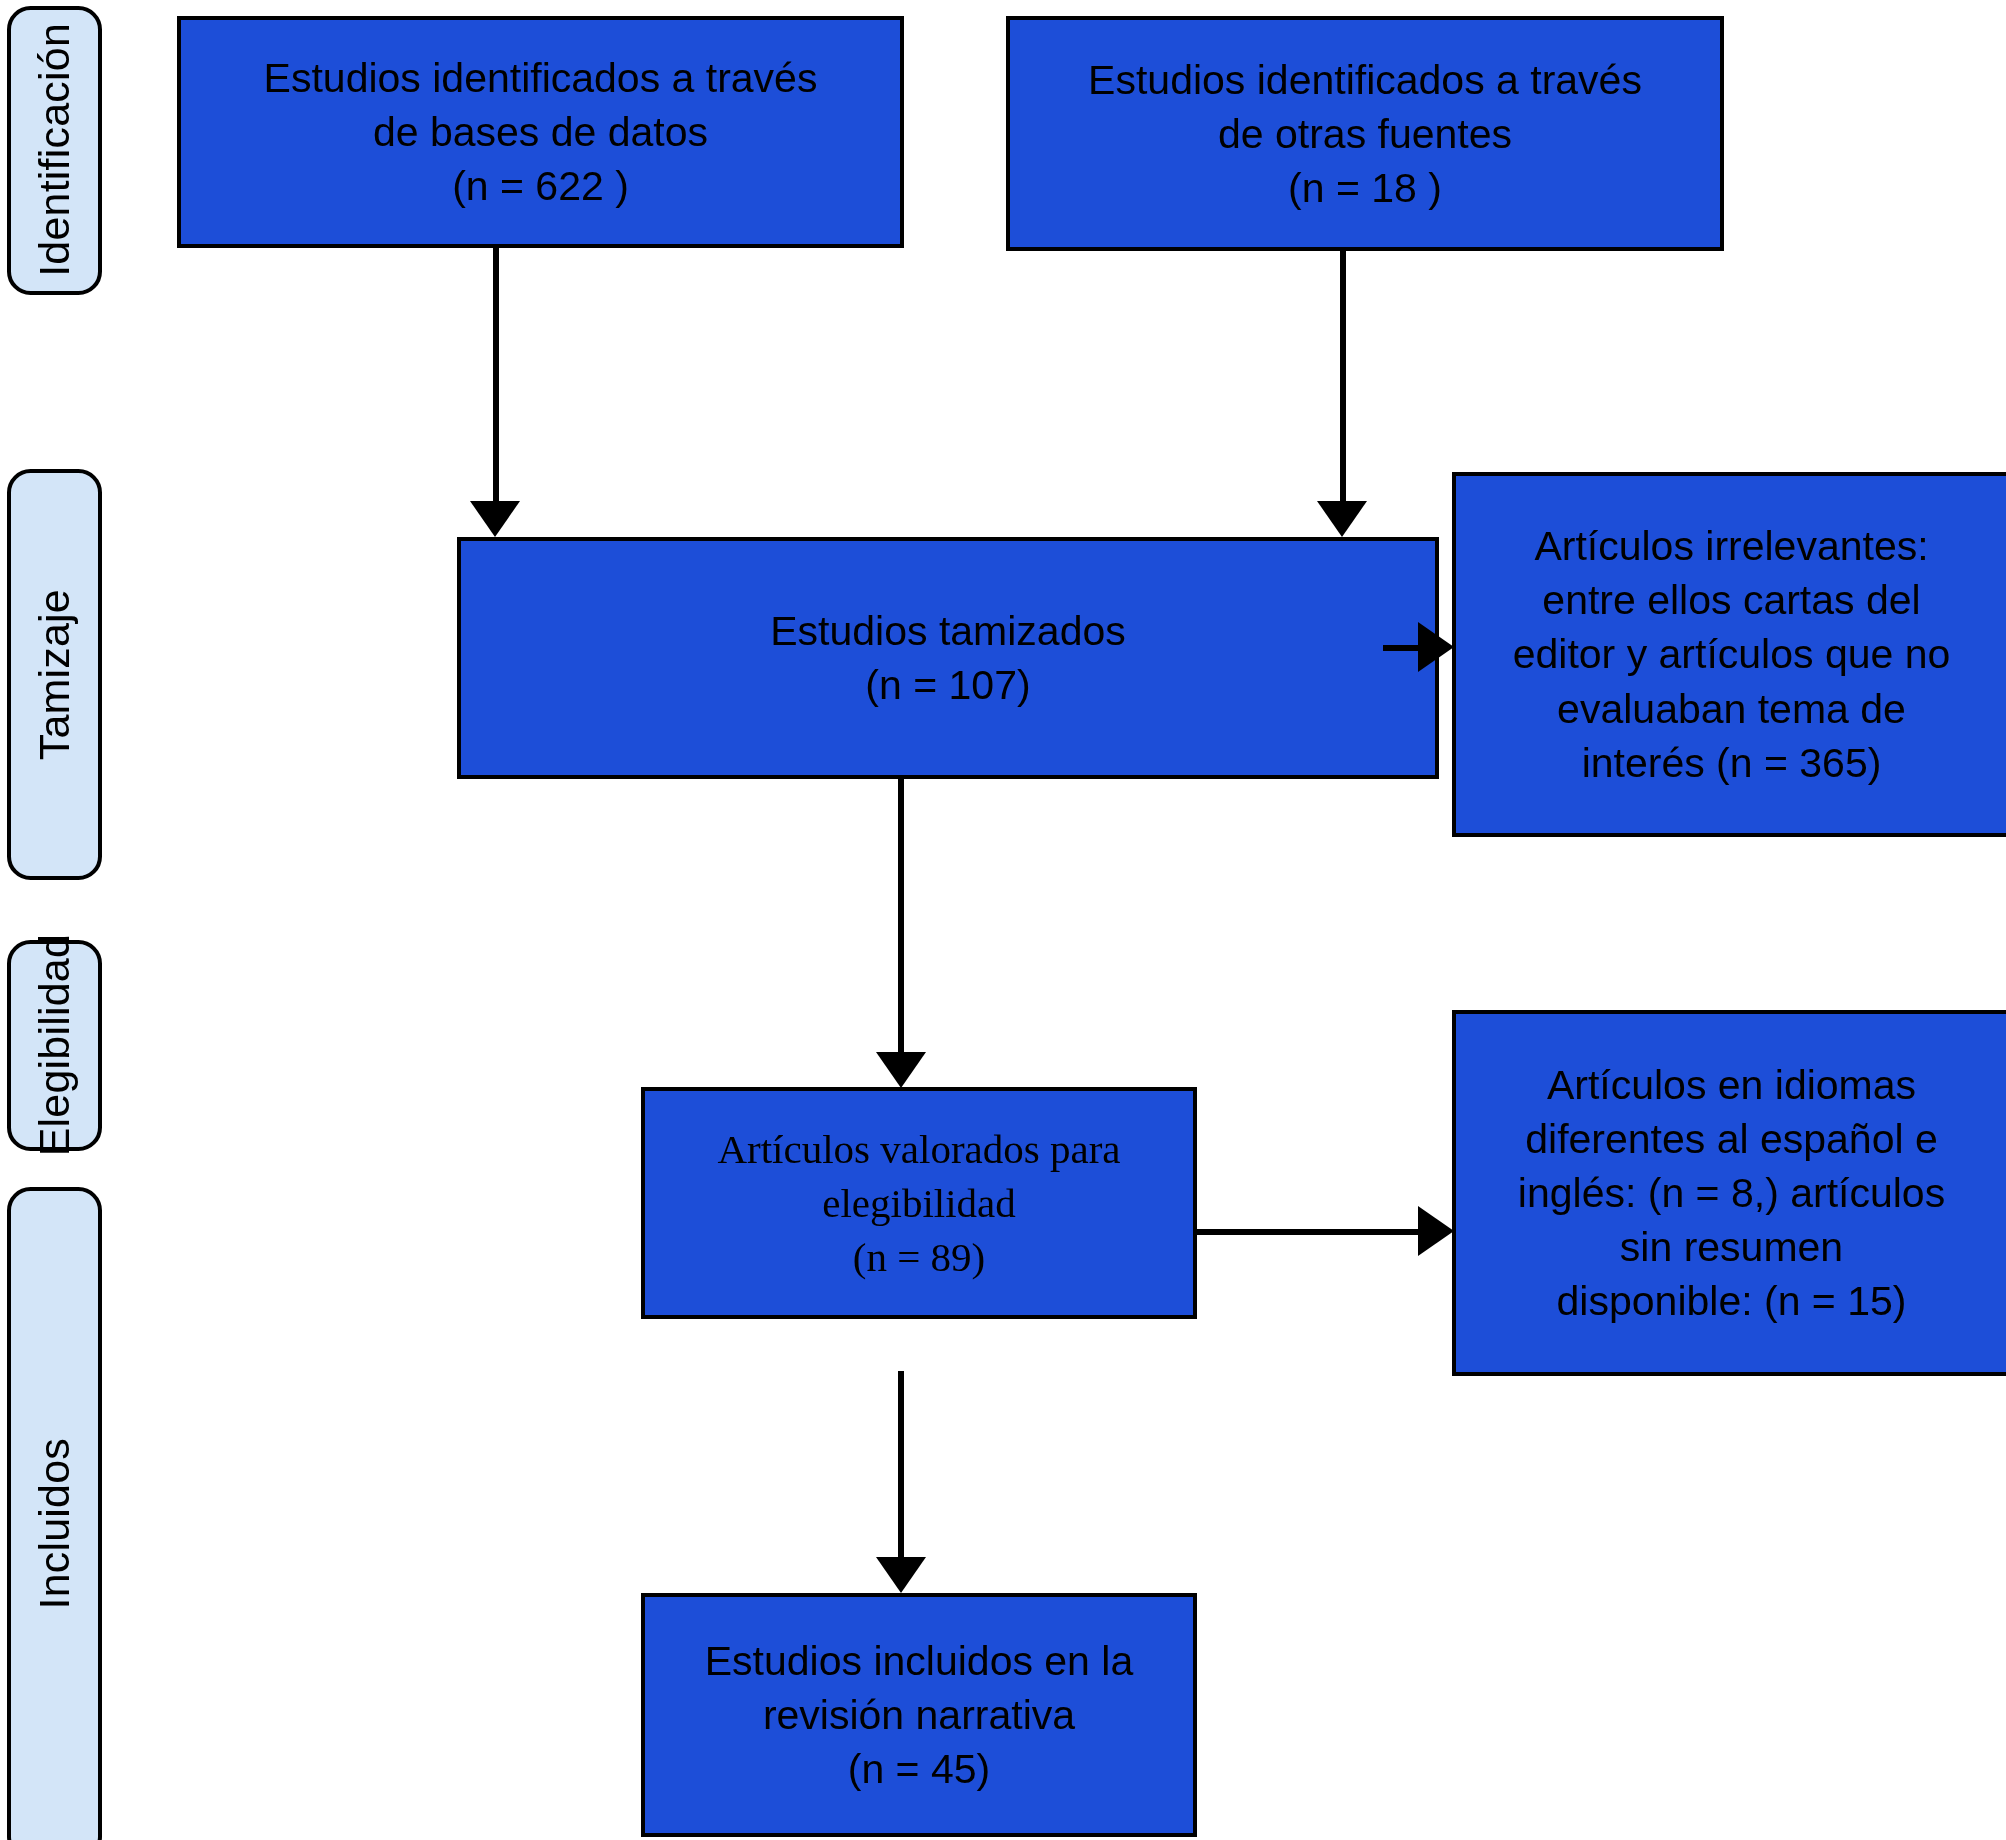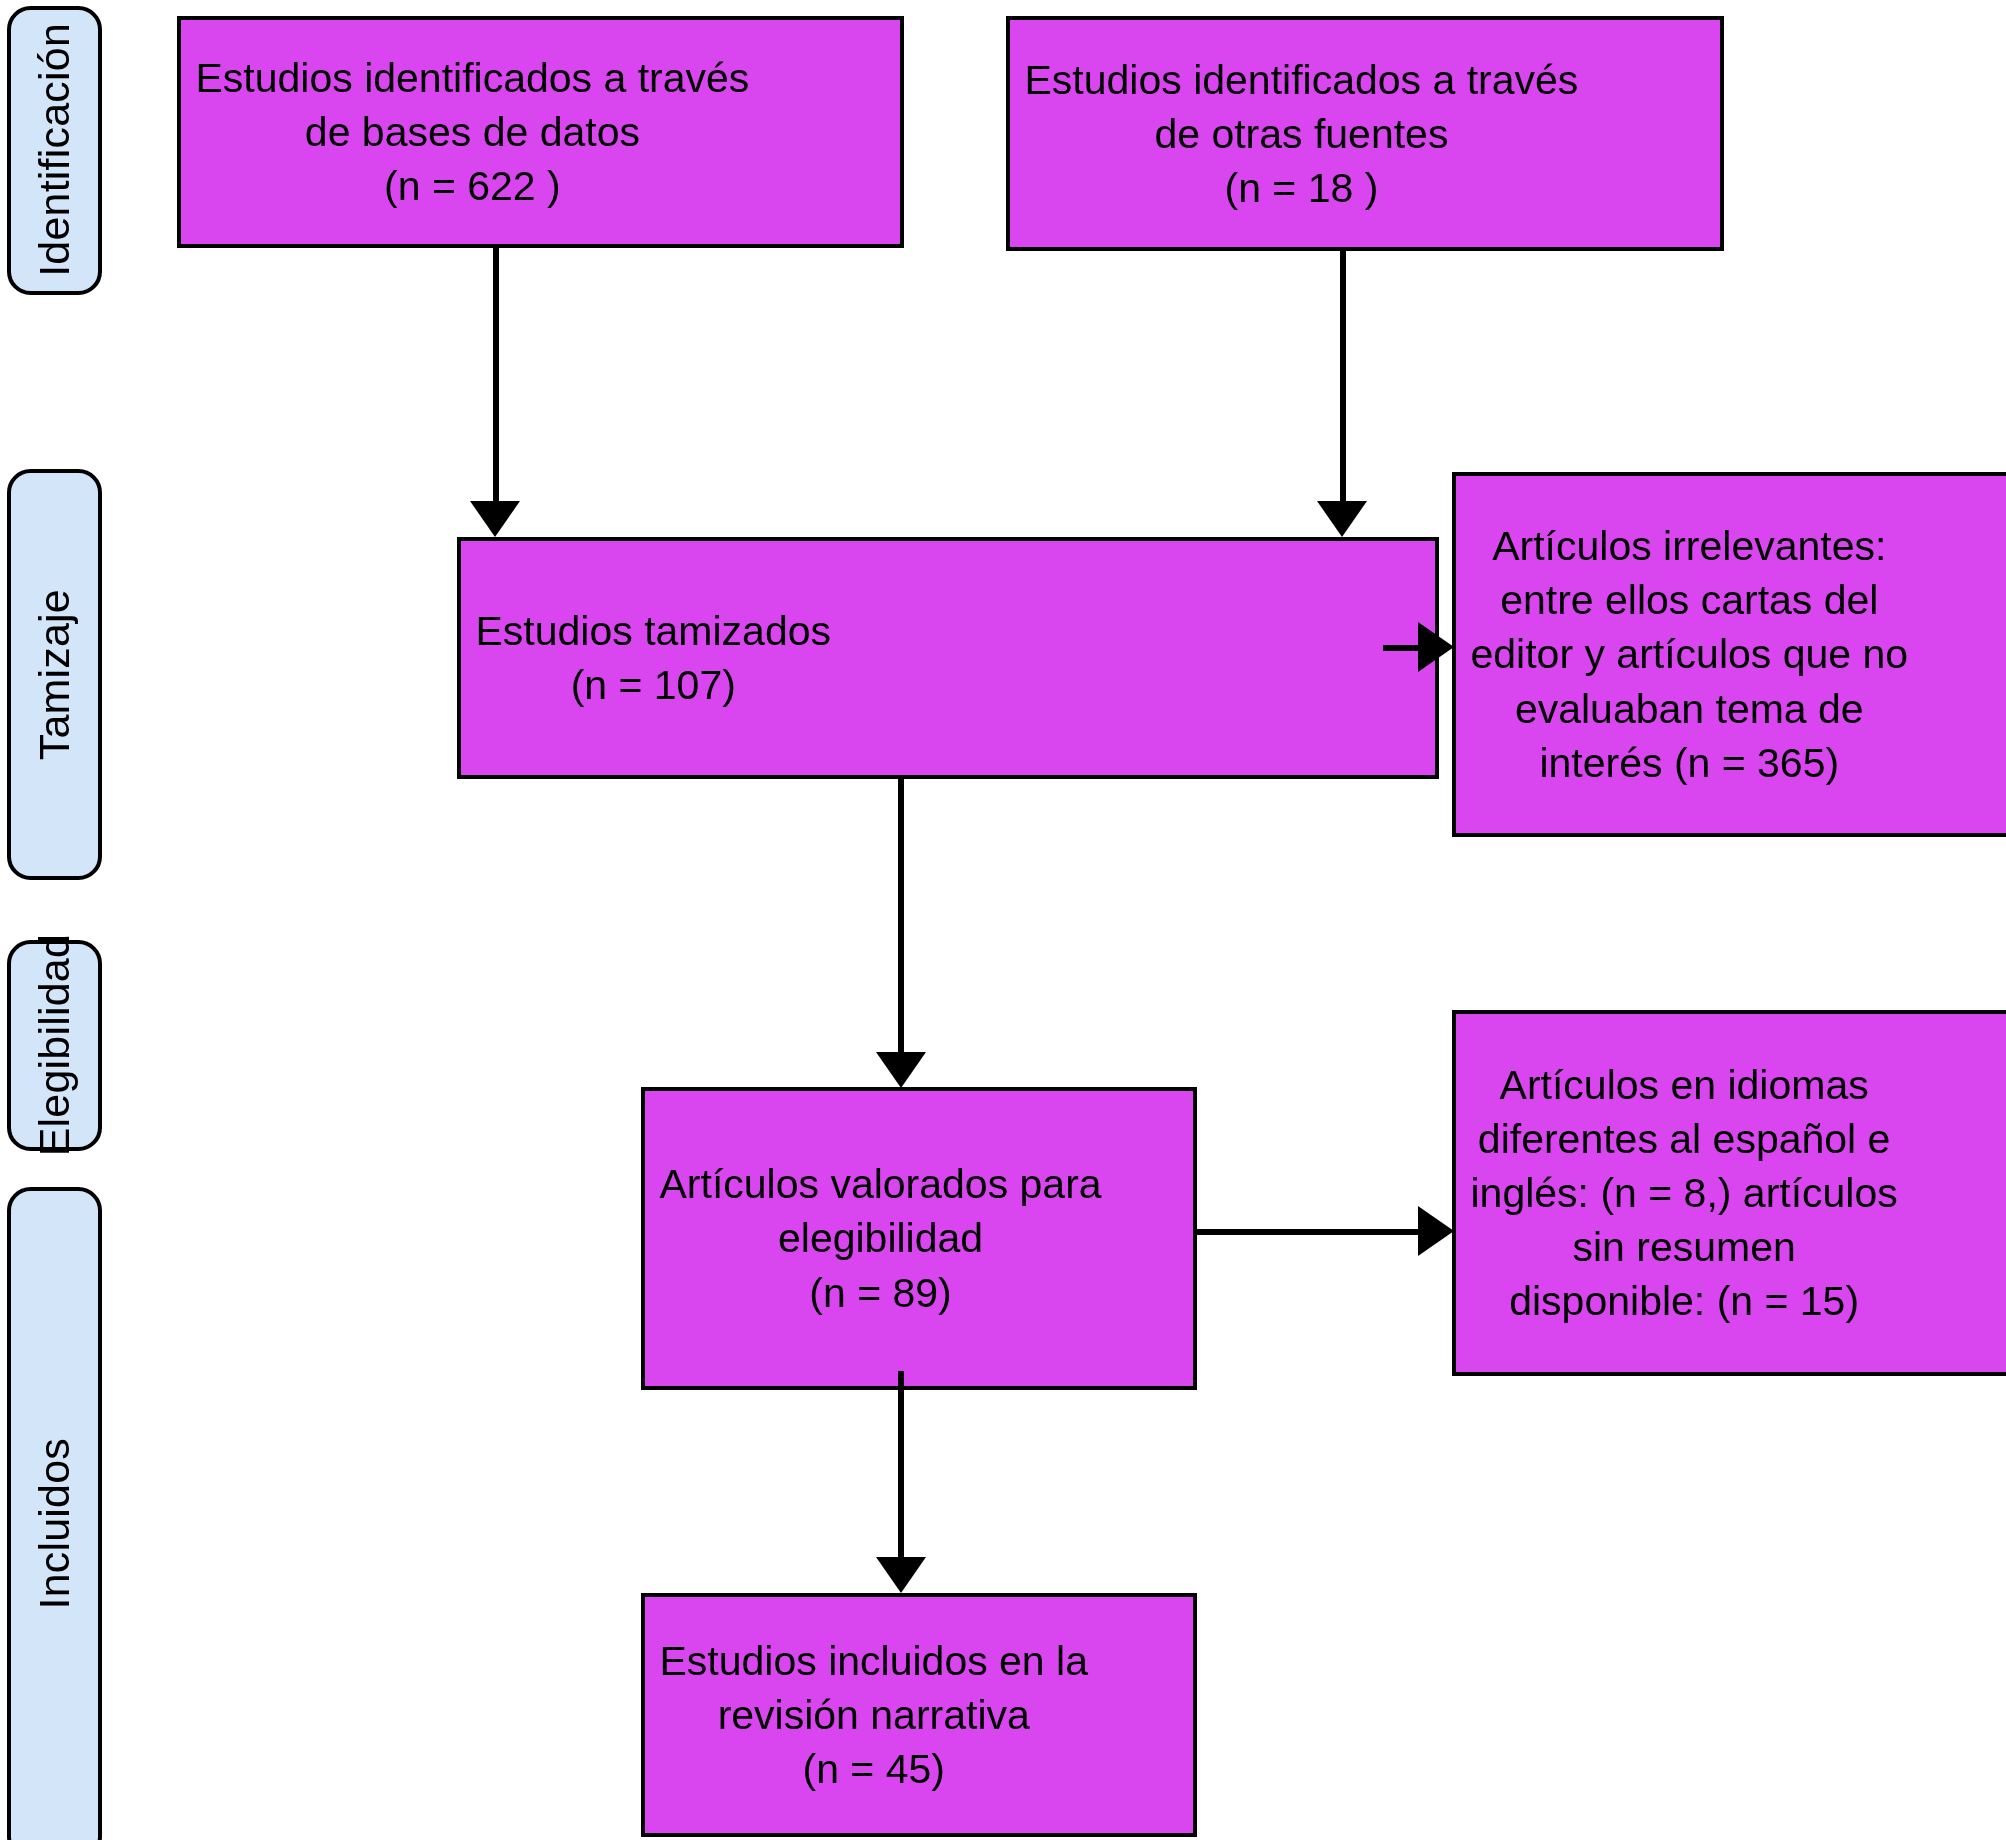--- a/index.html
+++ b/index.html
@@ -37,25 +37,25 @@
     line-height: 1;
     letter-spacing: 0.2px;
     white-space: nowrap;
     color: #000000;
   }
 
   
   .box {
     position: absolute;
     box-sizing: border-box;
-    background: #d946ef;
+    background: #1d4ed8;
     border: 4.5px solid #000000;
     display: flex;
     align-items: center;
-    justify-content: flex-start;
+    justify-content: center;
     text-align: center;
     padding: 5.5px 14.5px;
   }
   .box-text {
     font-size: 41px;
     line-height: 1.32;
     color: #000000;
     white-space: pre-line;
   }
 
@@ -126,21 +126,21 @@
   </div>
 
   <div class="box" style="left:1452px; top:472px; width:559px; height:365px;">
     <span class="box-text">Artículos irrelevantes:
 entre ellos cartas del
 editor y artículos que no
 evaluaban tema de
 interés (n = 365)</span>
   </div>
 
-  <div class="box" style="left:641px; top:1087px; width:556px; height:303px;">
+  <div class="box" style="left:641px; top:1087px; width:556px; height:232px;font-family:Liberation Serif, serif;">
     <span class="box-text">Artículos valorados para
 elegibilidad
 (n = 89)</span>
   </div>
 
   <div class="box" style="left:1452px; top:1010px; width:559px; height:366px;">
     <span class="box-text">Artículos en idiomas
 diferentes al español e
 inglés: (n = 8,) artículos
 sin resumen

